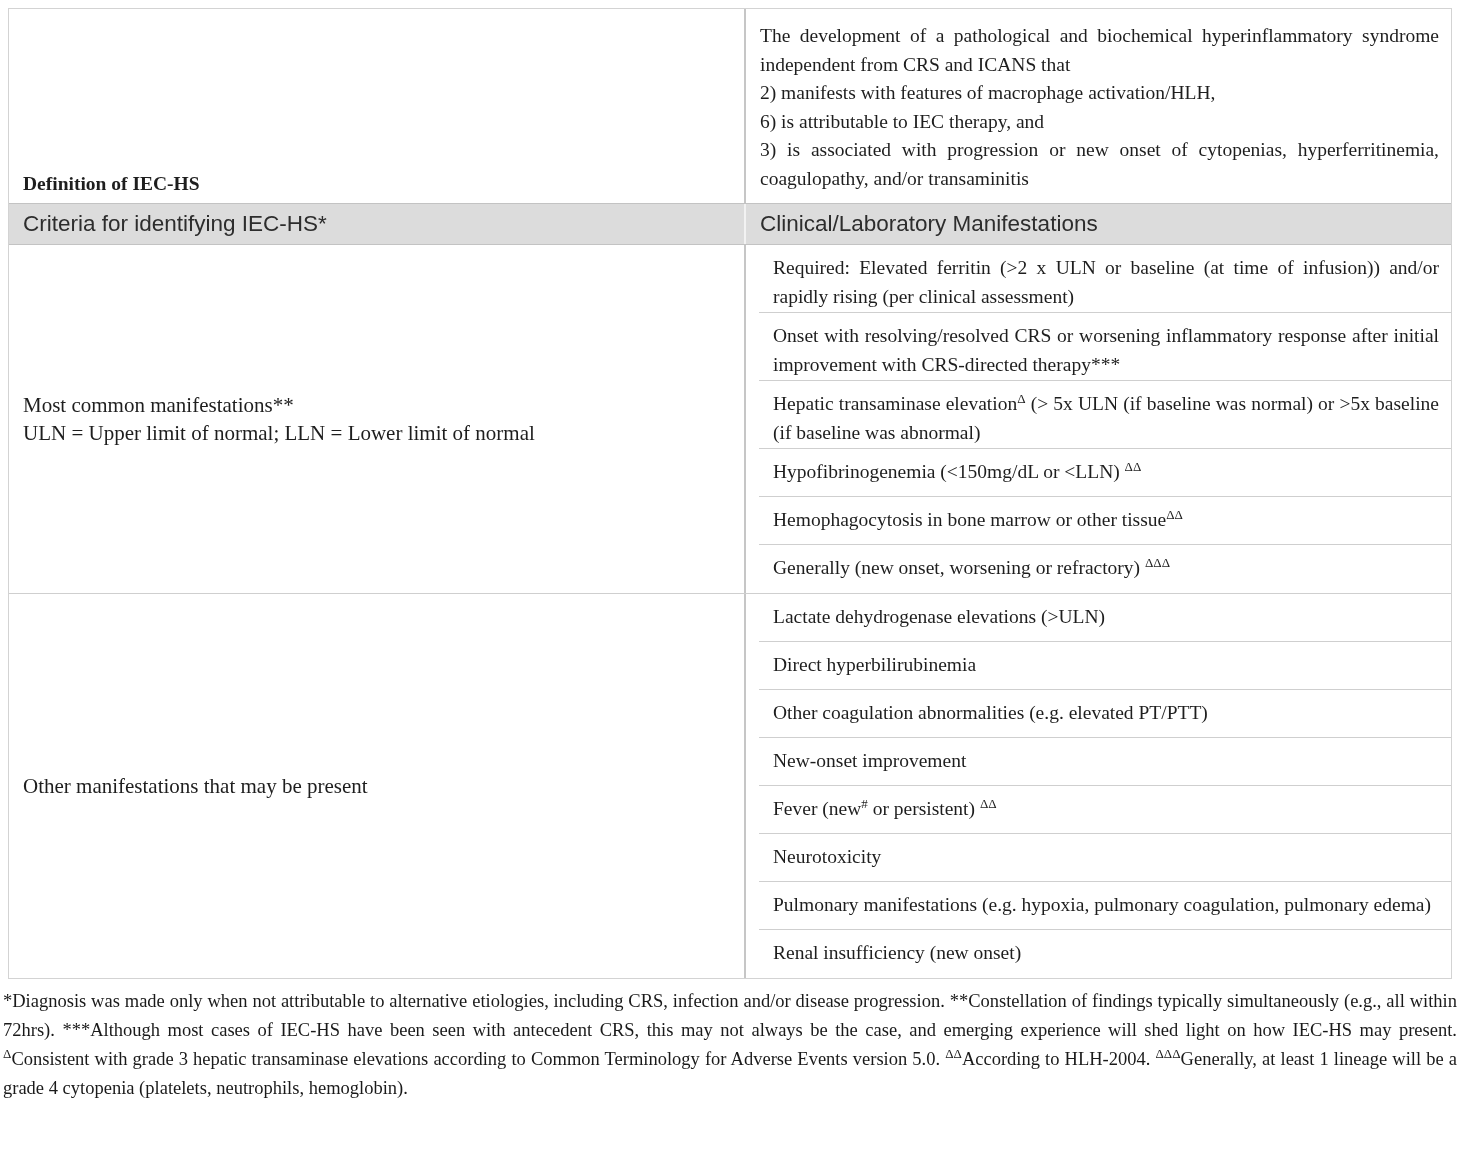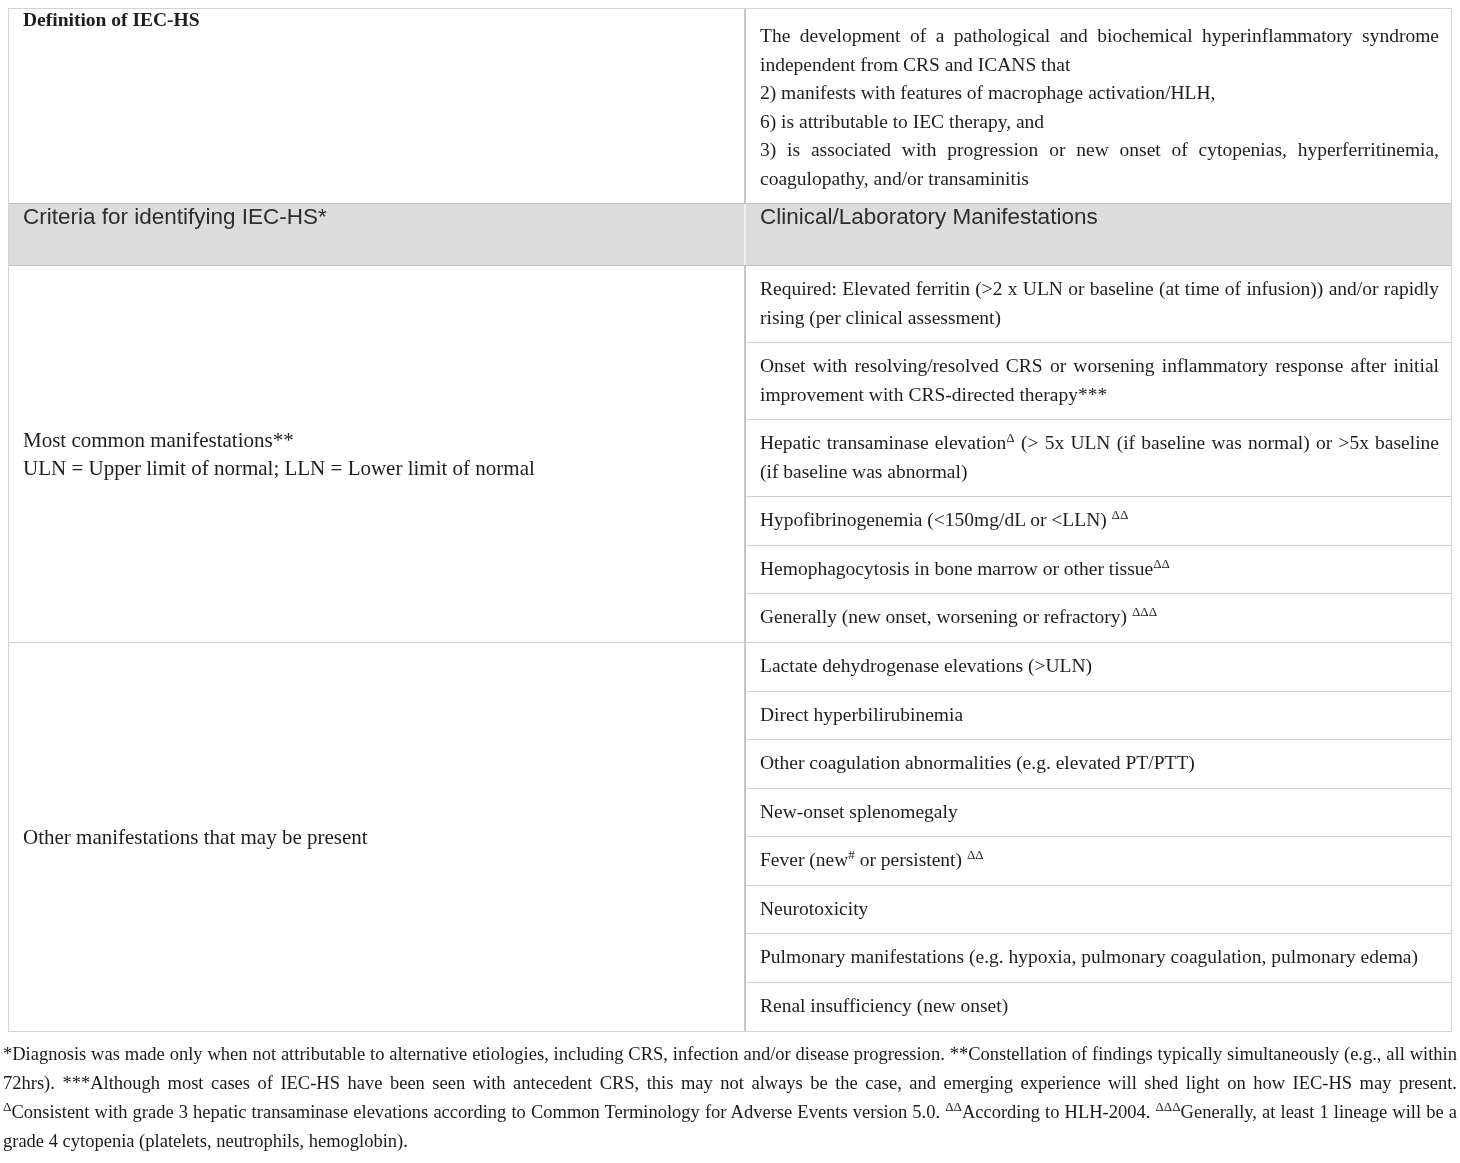--- a/index.html
+++ b/index.html
@@ -16,22 +16,22 @@
     border: 1px solid #d3d3d3;
     background: #ffffff;
   }
   .grid-row {
     display: grid;
     grid-template-columns: 737px 1fr;
   }
   
   .def-row { min-height: 181px; }
   .def-label-cell {
-    display: flex; align-items: flex-start;
-    padding: 0 20px 18px 14px;
+    display: flex; align-items: flex-end;
+    padding: 0 20px 8px 14px;
     border-right: 2px solid #c6c6c6;
     font-weight: bold;
     font-size: 19.5px;
   }
   .def-text-cell {
     padding: 13px 12px 10px 14px;
     font-size: 19.5px;
     line-height: 28.5px;
     text-align: justify;
   }
@@ -39,43 +39,44 @@
   
   .header-row {
     background: #dcdcdc;
     border-top: 1px solid #c3c3c3;
     border-bottom: 1px solid #c3c3c3;
     font-family: "Liberation Sans", sans-serif;
     font-size: 22.5px;
     color: #2d2d2d;
   }
   .header-cell {
-    height: 61px;
-    display: flex; align-items: flex-start;
+    height: 40px;
+    display: flex; align-items: center;
     padding: 0 14px;
   }
   .header-cell.left { border-right: 2px solid #f2f2f2; }
   
   .section { border-bottom: 1px solid #cfcfcf; }
   .section:last-child { border-bottom: none; }
   .section-label-cell {
     display: flex; flex-direction: column; justify-content: center;
     padding: 6px 20px 6px 14px;
     border-right: 2px solid #c6c6c6;
     font-size: 21px;
     line-height: 28.5px;
   }
   .rows-cell { display: flex; flex-direction: column; }
   .sub-row {
     min-height: 48px;
-    padding: 9px 12px 10px 14px;
+    padding: 9px 12px 1px 14px;
     font-size: 19.5px;
     line-height: 28.5px;
     text-align: justify;
     border-bottom: 1px solid #cfcfcf;
+    margin-left: 13px;
   }
   .sub-row:last-child { border-bottom: none; }
   sup.sup {
     font-size: 13px;
     line-height: 0;
     vertical-align: super;
   }
   
   .footnote {
     margin: 8px 3px 0 3px;
@@ -127,21 +128,21 @@
   </div>
 
   <div class="grid-row section">
     <div class="section-label-cell">
         <div class="def-line">Other manifestations that may be present</div>
       </div>
     <div class="rows-cell">
         <div class="sub-row"><span>Lactate dehydrogenase elevations (&gt;ULN)</span></div>
         <div class="sub-row"><span>Direct hyperbilirubinemia</span></div>
         <div class="sub-row"><span>Other coagulation abnormalities (e.g. elevated PT/PTT)</span></div>
-        <div class="sub-row"><span>New-onset splenomegaly</span></div>
+        <div class="sub-row"><span>New-onset improvement</span></div>
         <div class="sub-row"><span>Fever (new</span><sup class="sup">#</sup><span> or persistent) </span><sup class="sup">ΔΔ</sup></div>
         <div class="sub-row"><span>Neurotoxicity</span></div>
         <div class="sub-row"><span>Pulmonary manifestations (e.g. hypoxia, pulmonary coagulation, pulmonary edema)</span></div>
         <div class="sub-row"><span>Renal insufficiency (new onset)</span></div>
       </div>
   </div>
 
 </div>
 
 <div class="footnote"><span>*Diagnosis was made only when not attributable to alternative etiologies, including CRS, infection and/or disease progression. **Constellation of findings typically simultaneously (e.g., all within 72hrs). ***Although most cases of IEC-HS have been seen with antecedent CRS, this may not always be the case, and emerging experience will shed light on how IEC-HS may present. </span><sup class="sup">Δ</sup><span>Consistent with grade 3 hepatic transaminase elevations according to Common Terminology for Adverse Events version 5.0. </span><sup class="sup">ΔΔ</sup><span>According to HLH-2004. </span><sup class="sup">ΔΔΔ</sup><span>Generally, at least 1 lineage will be a grade 4 cytopenia (platelets, neutrophils, hemoglobin). </span></div>

